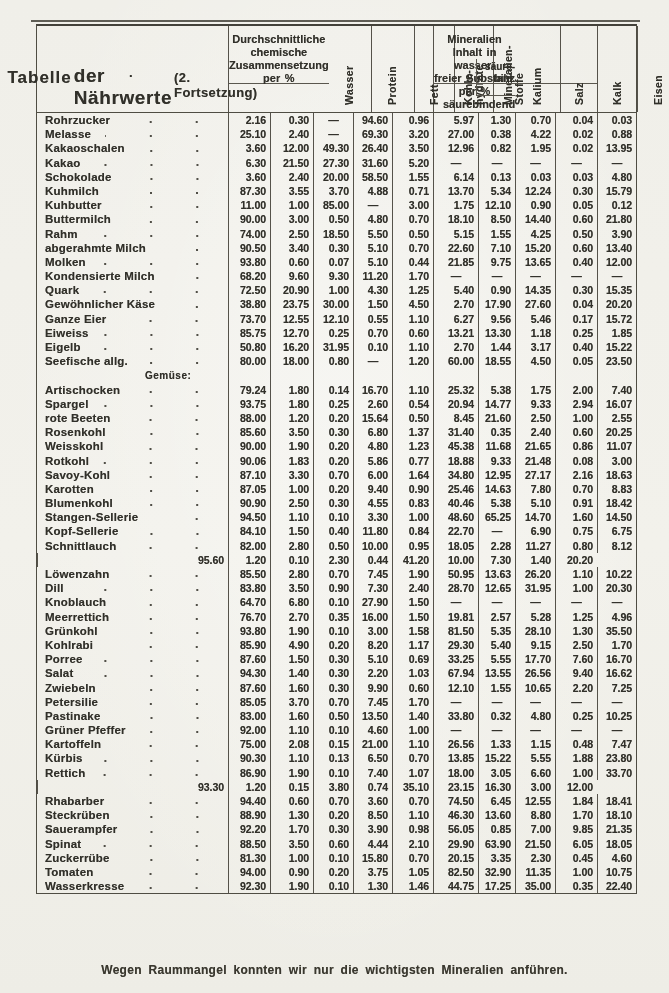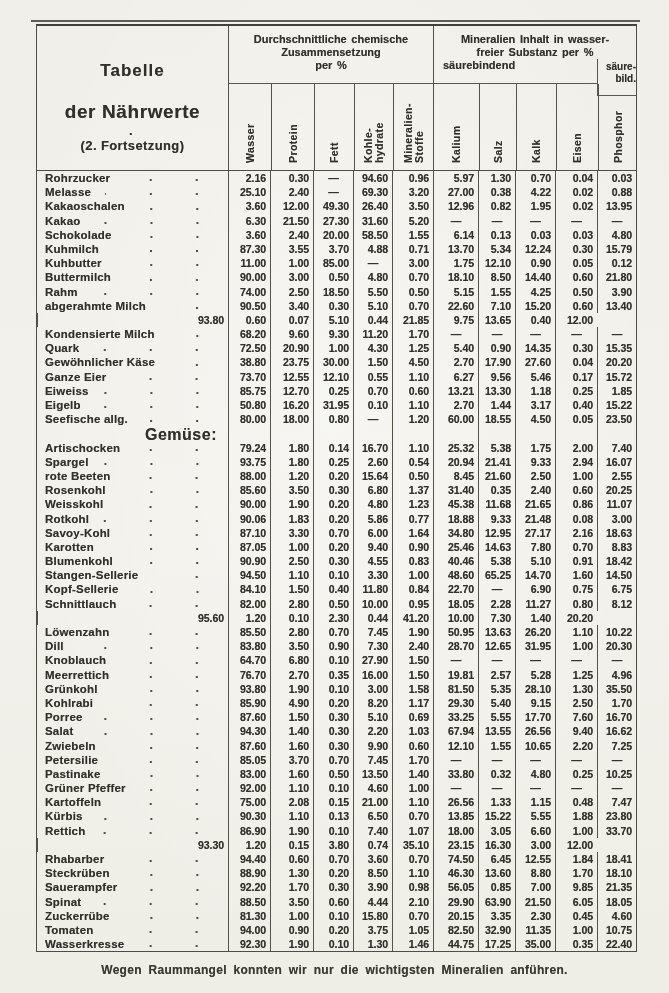--- a/index.html
+++ b/index.html
@@ -28,29 +28,29 @@
     box-sizing:content-box;
   }
   .table::before{
     content:""; position:absolute; left:-6px; right:-4px; top:-6px;
     border-top:2.4px solid #45433b; opacity:.85;
   }
 
   
   .thead{ display:grid; grid-template-columns:191px 205px 203px; border-bottom:1.4px solid #4f4d43; }
   .h-title{
-    display:flex; flex-direction:column; align-items:center; justify-content:center;
+    display:flex; align-items:center; justify-content:center;
     padding-top:18px; gap:2px; position:relative;
   }
   .t1{ font-size:17px; font-weight:700; letter-spacing:1px; }
   .t2{ font-size:19px; font-weight:700; letter-spacing:0.6px; margin-top:18px; }
   .t3{ font-size:13px; font-weight:600; letter-spacing:0.4px; margin-top:13px; }
   .tdot{ position:absolute; bottom:32px; left:92px; font-size:13px; font-weight:700; }
 
-  .h-group{ display:flex; flex-direction:column; border-left:1px solid #55524a; }
+  .h-group{ display:flex; flex-direction:row; border-left:1px solid #55524a; }
   .h-text{
     height:58px; box-sizing:border-box; padding-top:7px;
     font-size:11px; font-weight:700; line-height:13px; text-align:center;
     word-spacing:1.5px; position:relative;
   }
   .h-text.chem{ border-bottom:1px solid #5a574e; }
   .h-line{ display:block; }
   .min-line3{ text-align:left; padding-left:9px; }
   .min-underline{ position:absolute; left:0; bottom:0; width:164px; border-bottom:1px solid #5a574e; }
   .saeure{
@@ -90,21 +90,21 @@
     background-image:radial-gradient(circle, rgba(52,50,42,0.85) 1.1px, rgba(0,0,0,0) 1.5px);
     background-size:46px 6px; background-repeat:repeat-x; background-position:right bottom;
   }
   .num-cell{
     border-left:1px solid #55524a;
     font-size:10.6px; font-weight:600; line-height:14.2px;
     text-align:right; padding-right:4px; letter-spacing:-0.1px;
     display:flex; align-items:center; justify-content:flex-end;
   }
   .num-cell.dash{ justify-content:center; padding-right:0; }
-  .section-row .name-cell{ padding-left:108px; font-size:16px; letter-spacing:0.5px; }
+  .section-row .name-cell{ padding-left:108px; font-size:10px; letter-spacing:0.5px; }
 
   
   .footnote{
     position:absolute; left:0; right:0; top:963px;
     text-align:center; font-size:12px; font-weight:600;
     word-spacing:3px; letter-spacing:0.3px; color:#3a382f;
   }
 </style>
 </head>
 <body>
@@ -336,20 +336,24 @@
           <div class="cell num-cell">0.30</div>
           <div class="cell num-cell">5.10</div>
           <div class="cell num-cell">0.70</div>
           <div class="cell num-cell">22.60</div>
           <div class="cell num-cell">7.10</div>
           <div class="cell num-cell">15.20</div>
           <div class="cell num-cell">0.60</div>
           <div class="cell num-cell">13.40</div>
         </div>
         <div class="row">
+          <div class="cell name-cell">
+            <span class="rname">Molken</span>
+            <span class="dots"></span>
+          </div>
           <div class="cell num-cell">93.80</div>
           <div class="cell num-cell">0.60</div>
           <div class="cell num-cell">0.07</div>
           <div class="cell num-cell">5.10</div>
           <div class="cell num-cell">0.44</div>
           <div class="cell num-cell">21.85</div>
           <div class="cell num-cell">9.75</div>
           <div class="cell num-cell">13.65</div>
           <div class="cell num-cell">0.40</div>
           <div class="cell num-cell">12.00</div>
@@ -499,21 +503,21 @@
           <div class="cell name-cell">
             <span class="rname">Spargel</span>
             <span class="dots"></span>
           </div>
           <div class="cell num-cell">93.75</div>
           <div class="cell num-cell">1.80</div>
           <div class="cell num-cell">0.25</div>
           <div class="cell num-cell">2.60</div>
           <div class="cell num-cell">0.54</div>
           <div class="cell num-cell">20.94</div>
-          <div class="cell num-cell">21.41</div>
+          <div class="cell num-cell">14.77</div>
           <div class="cell num-cell">9.33</div>
           <div class="cell num-cell">2.94</div>
           <div class="cell num-cell">16.07</div>
         </div>
         <div class="row">
           <div class="cell name-cell">
             <span class="rname">rote Beeten</span>
             <span class="dots"></span>
           </div>
           <div class="cell num-cell">88.00</div>

